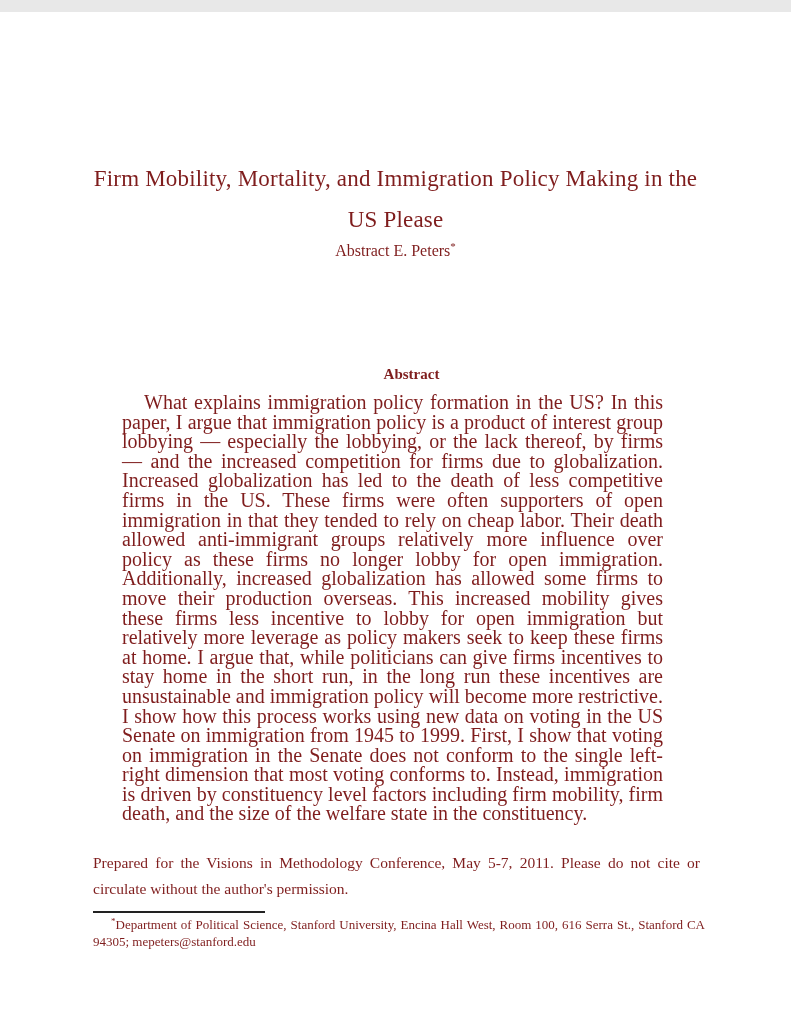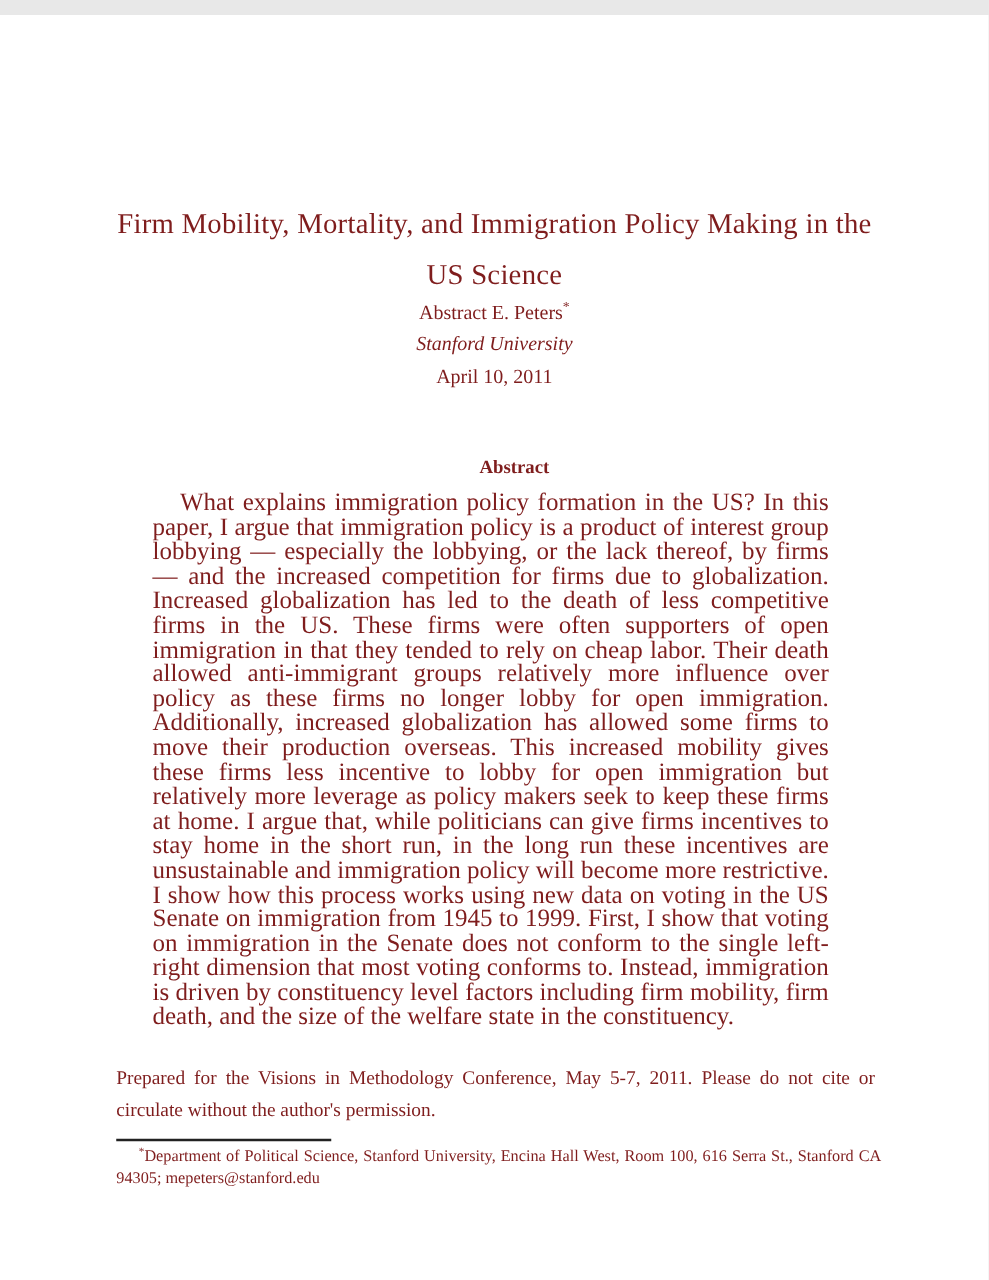--- a/index.html
+++ b/index.html
@@ -115,29 +115,27 @@
     line-height: 0;
   }
 </style>
 </head>
 <body>
 
 <div class="page">
 
   <div class="title-block">
     <div class="title-line">Firm Mobility, Mortality, and Immigration Policy Making in the</div>
-    <div class="title-line">US Science</div>
+    <div class="title-line">US Please</div>
   </div>
 
   <div class="author-block">
     <div class="author-name"><span>Abstract E. Peters</span><sup>*</sup></div>
-    <div class="affiliation">Stanford University</div>
   </div>
 
-  <div class="date-line">April 10, 2011</div>
 
   <div class="abstract-heading">Abstract</div>
 
   <p class="abstract-body">What explains immigration policy formation in the US? In this paper, I argue that immigration policy is a product of interest group lobbying — especially the lobbying, or the lack thereof, by firms — and the increased competition for firms due to globalization. Increased globalization has led to the death of less competitive firms in the US. These firms were often supporters of open immigration in that they tended to rely on cheap labor. Their death allowed anti-immigrant groups relatively more influence over policy as these firms no longer lobby for open immigration. Additionally, increased globalization has allowed some firms to move their production overseas. This increased mobility gives these firms less incentive to lobby for open immigration but relatively more leverage as policy makers seek to keep these firms at home. I argue that, while politicians can give firms incentives to stay home in the short run, in the long run these incentives are unsustainable and immigration policy will become more restrictive. I show how this process works using new data on voting in the US Senate on immigration from 1945 to 1999. First, I show that voting on immigration in the Senate does not conform to the single left-right dimension that most voting conforms to. Instead, immigration is driven by constituency level factors including firm mobility, firm death, and the size of the welfare state in the constituency.</p>
 
   <p class="footer-note">Prepared for the Visions in Methodology Conference, May 5-7, 2011. Please do not cite or circulate without the author's permission.</p>
 
   <div class="footnote-rule"></div>
 
   <p class="footnote"><sup>*</sup><span>Department of Political Science, Stanford University, Encina Hall West, Room 100, 616 Serra St., Stanford CA 94305; mepeters@stanford.edu</span></p>

